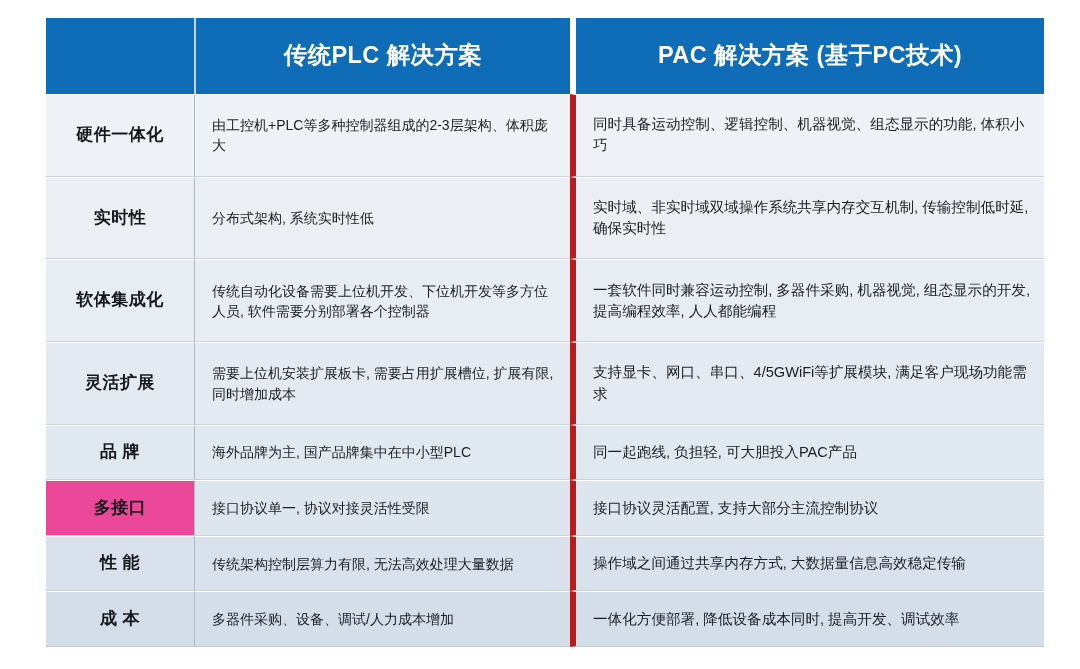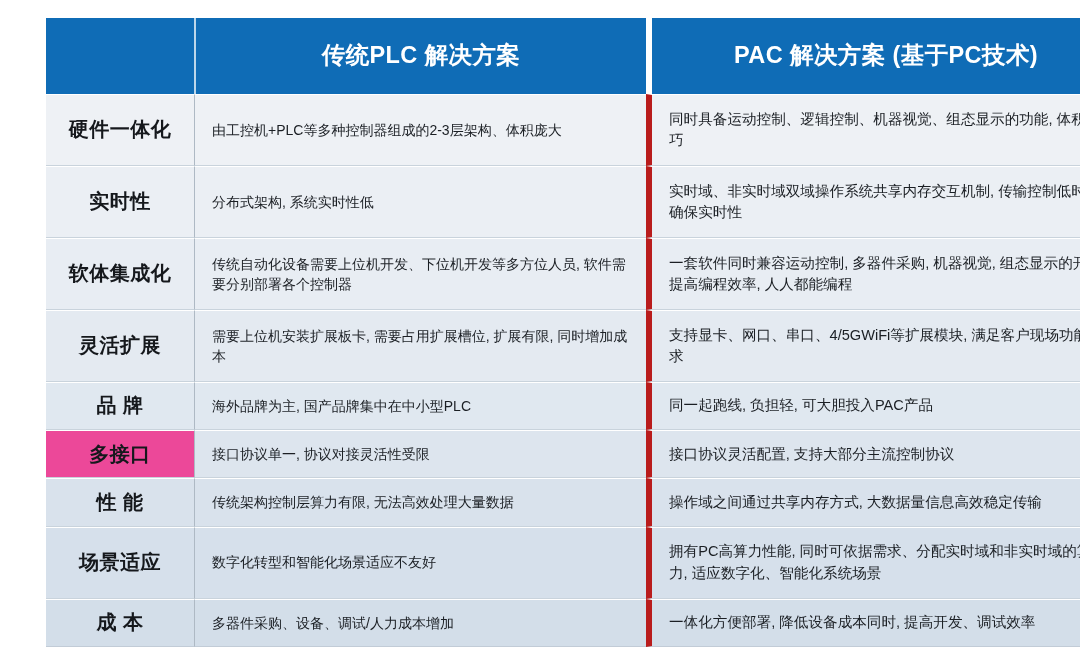--- a/index.html
+++ b/index.html
@@ -45,41 +45,41 @@
     height: 76px;
     padding: 0 10px;
     border: none;
     line-height: 1.25;
   }
   .cmp-table thead th.hdr-blank {
     width: 148px;
     background: #0f6cb6;
   }
   .cmp-table thead th.hdr-plc {
-    width: 452px;
+    width: 376px;
     border-left: 2px solid #bcd6ea;
   }
   .cmp-table thead th.hdr-pac {
     width: 474px;
     border-left: 6px solid #ffffff;
     margin-left: 6px;
   }
 
   
   .cmp-table tbody td {
     vertical-align: middle;
     border-top: 1px solid #ffffff;
     border-bottom: 1px solid #c9d3dc;
     line-height: 1.45;
   }
 
   .cell-label {
     width: 148px;
     text-align: center;
-    font-size: 20px;
+    font-size: 17px;
     font-weight: 700;
     color: #15181c;
     padding: 6px 4px;
     letter-spacing: 0.5px;
   }
 
   .cell-plc {
     width: 428px;
     font-size: 14px;
     color: #1b1f24;
@@ -185,25 +185,20 @@
         <td class="cell-plc">接口协议单一, 协议对接灵活性受限</td>
         <td class="cell-pac">接口协议灵活配置, 支持大部分主流控制协议</td>
       </tr>
 
       <tr class="r6">
         <td class="cell-label">性 能</td>
         <td class="cell-plc">传统架构控制层算力有限, 无法高效处理大量数据</td>
         <td class="cell-pac">操作域之间通过共享内存方式, 大数据量信息高效稳定传输</td>
       </tr>
 
-      <tr class="r7">
-        <td class="cell-label">场景适应</td>
-        <td class="cell-plc">数字化转型和智能化场景适应不友好</td>
-        <td class="cell-pac">拥有PC高算力性能, 同时可依据需求、分配实时域和非实时域的算力, 适应数字化、智能化系统场景</td>
-      </tr>
 
       <tr class="r8">
         <td class="cell-label">成 本</td>
         <td class="cell-plc">多器件采购、设备、调试/人力成本增加</td>
         <td class="cell-pac">一体化方便部署, 降低设备成本同时, 提高开发、调试效率</td>
       </tr>
 
     </tbody>
   </table>
 </div>

